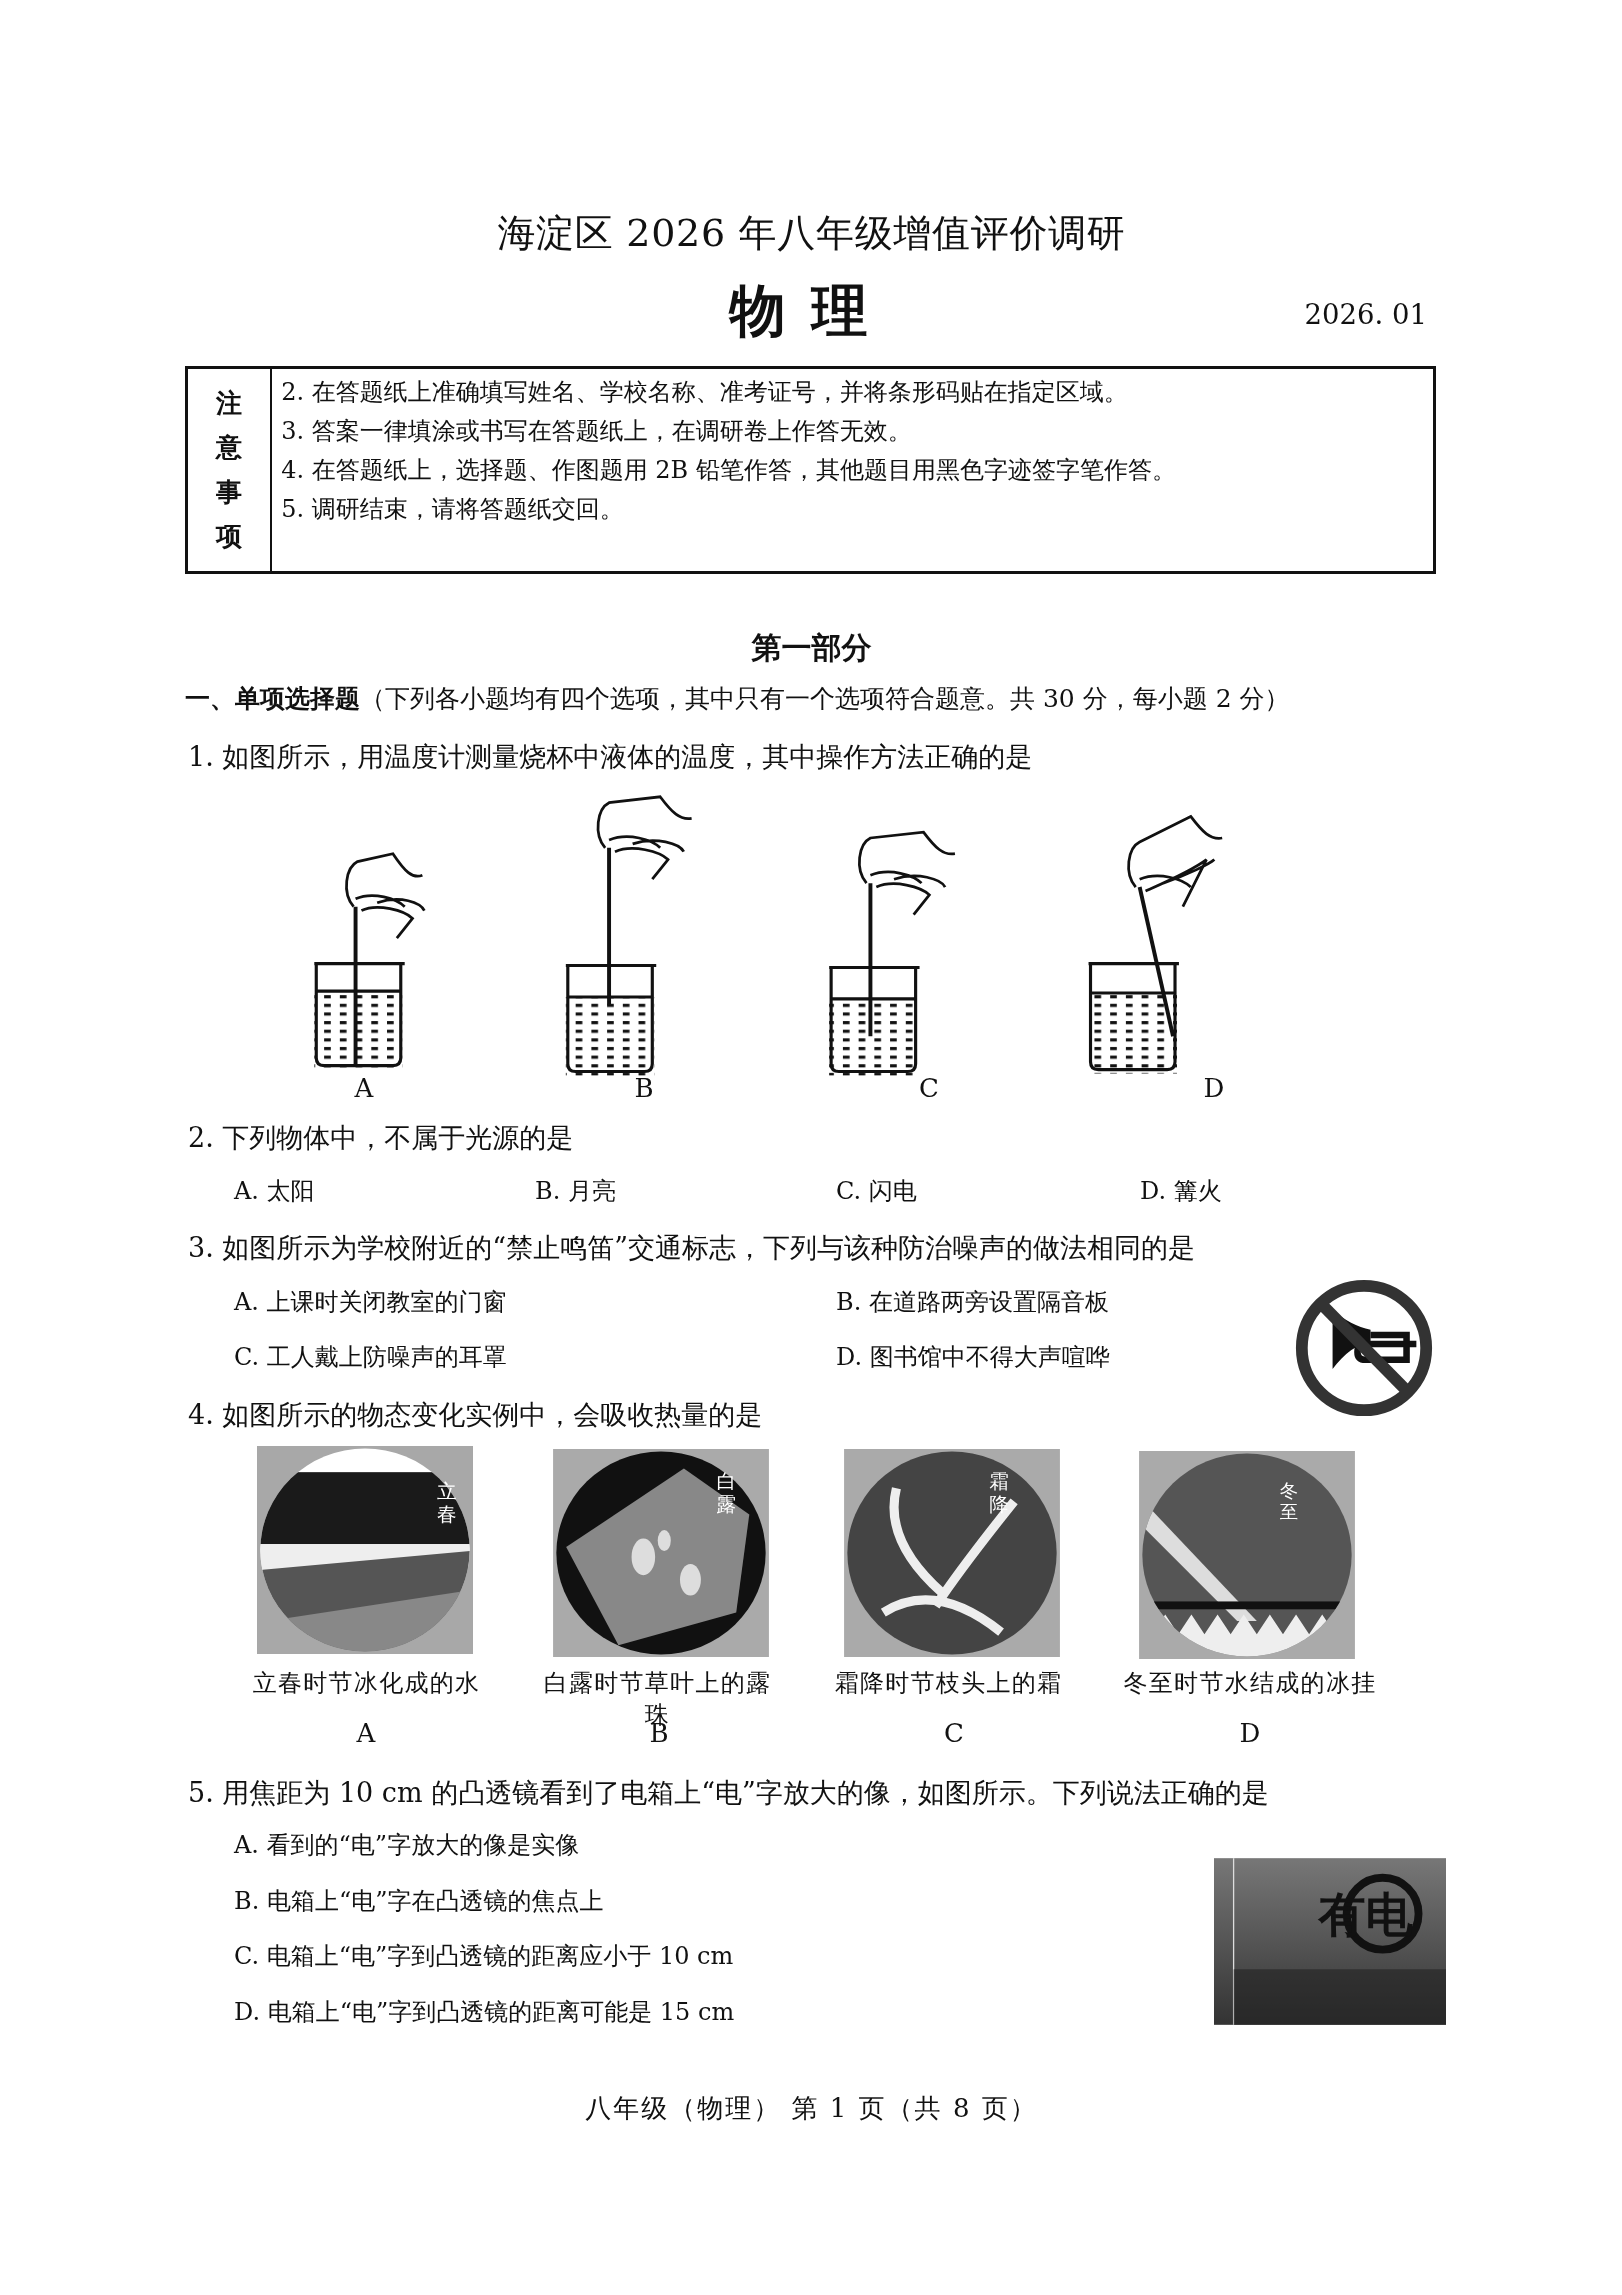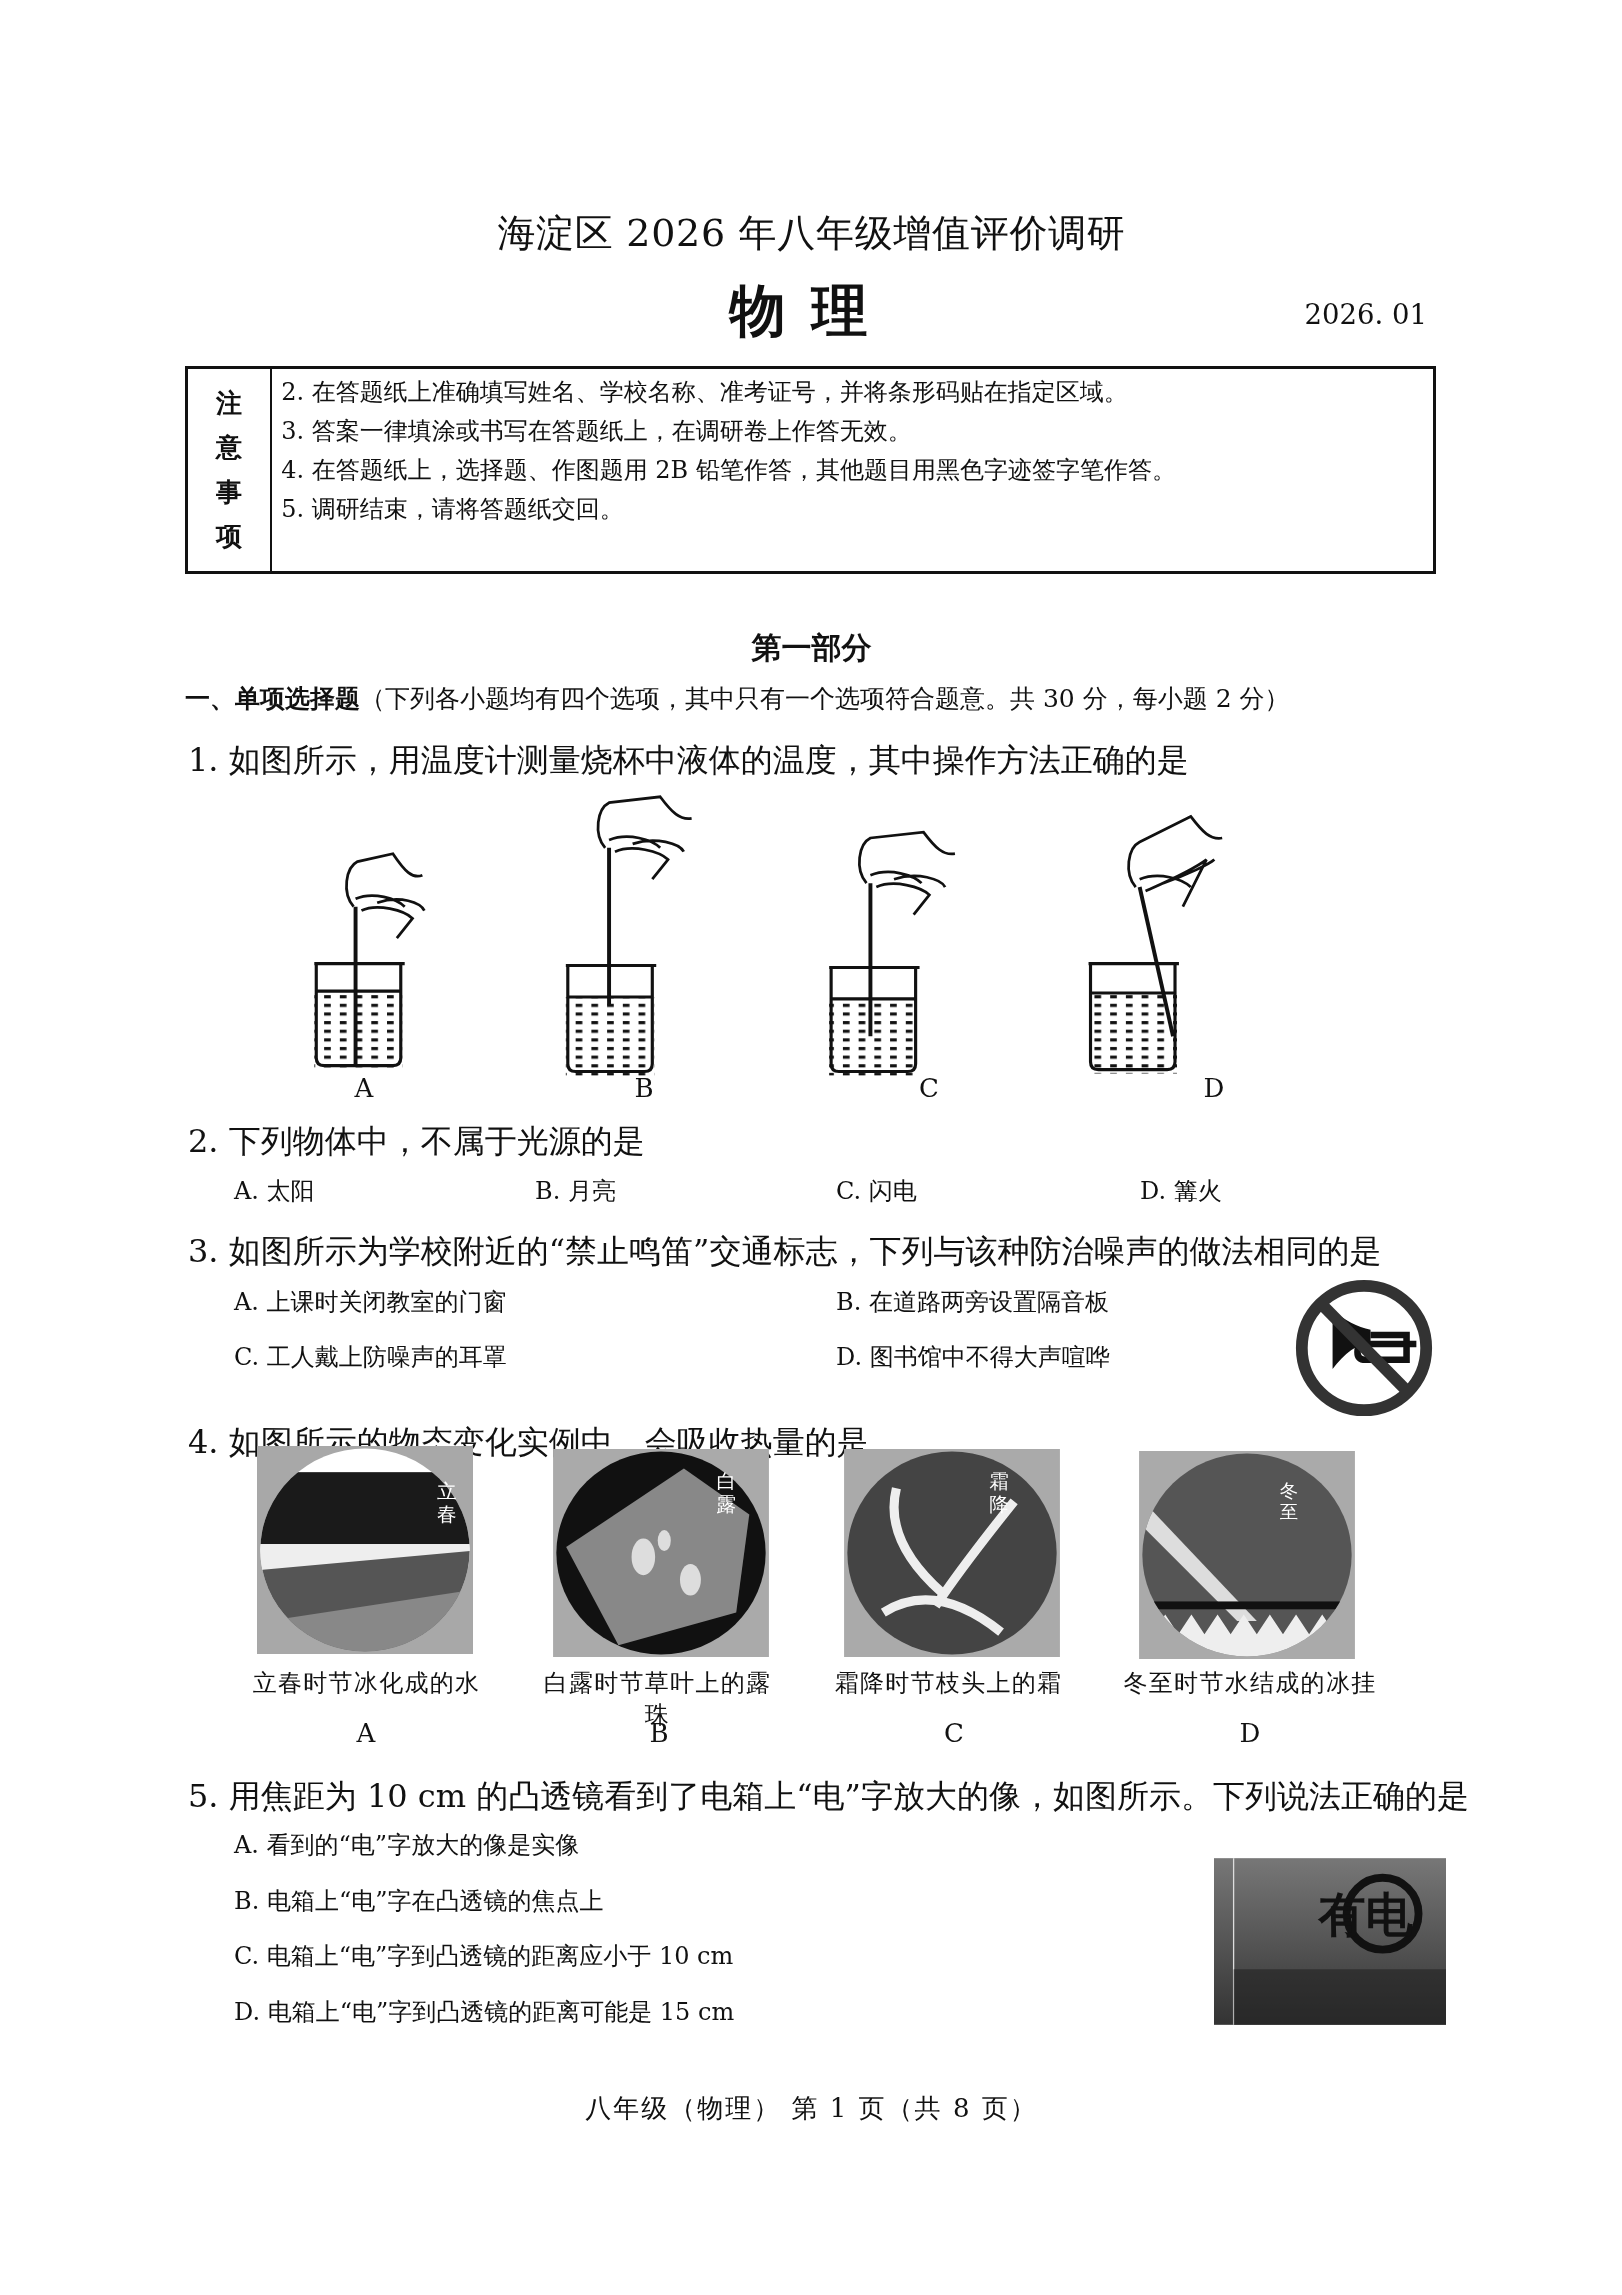--- a/index.html
+++ b/index.html
@@ -8,21 +8,21 @@
   .abs { position:absolute; }
   .title { left:0; width:1623px; top:208px; text-align:center; font-size:38px; letter-spacing:0.7px; }
   .subject { left:0; width:1623px; top:274px; text-align:center; font-size:56px; font-weight:bold; letter-spacing:26px; }
   .date { right:196px; top:298px; font-size:27.5px; }
   .notice { left:185px; top:366px; width:1251px; height:208px; border:3.3px solid #111; border-top-width:3.9px; border-bottom-width:3.9px; box-sizing:border-box; display:flex; }
   .notice-head { width:84px; border-right:2.6px solid #111; display:flex; flex-direction:column; justify-content:space-around; align-items:center; padding:11.8px 0; box-sizing:border-box; font-size:26px; font-weight:bold; }
   .notice-list { flex:1; padding:3.9px 0 0 9.2px; font-size:24px; line-height:39px; }
   .part { left:0; width:1623px; top:628px; text-align:center; font-size:30px; font-weight:bold; }
   .sec { left:185px; top:682px; font-size:25px; }
   .sec b { font-weight:bold; }
-  .q { left:188px; font-size:32px; }
+  .q { left:188px; font-size:27px; }
   .opt { font-size:24px; }
   .fig-label { font-size:26px; text-align:center; width:52px; }
   .caption { font-size:24px; text-align:center; letter-spacing:1.3px; }
   .footer { left:0; width:1623px; top:2091px; text-align:center; font-size:26px; letter-spacing:2px; }
 </style>
 </head>
 <body>
 
 <div class="abs title">海淀区 2026 年八年级增值评价调研</div>
 <div class="abs subject">物理</div>
@@ -178,21 +178,21 @@
 <div class="abs opt" style="left:836px;top:1286px;">B. 在道路两旁设置隔音板</div>
 <div class="abs opt" style="left:234px;top:1341px;">C. 工人戴上防噪声的耳罩</div>
 <div class="abs opt" style="left:836px;top:1341px;">D. 图书馆中不得大声喧哗</div>
 <svg class="abs" style="left:1292px;top:1276px;" width="144" height="144" viewBox="0 0 220 220">
   <circle cx="110" cy="110" r="95" fill="none" stroke="#333" stroke-width="18"></circle>
   <path d="M62 52 L62 142 C80 118 100 104 120 100 L120 82 C100 78 80 68 62 52 Z" fill="#111"></path>
   <path d="M120 90 H175 V104 H190 M175 104 V128 H112 Q100 128 100 116 Q100 104 112 104 H175" stroke="#111" stroke-width="10" fill="none"></path>
   <line x1="42" y1="40" x2="180" y2="180" stroke="#333" stroke-width="18"></line>
 </svg>
 
-<div class="abs q" style="top:1397px;margin-top:24px;">4. 如图所示的物态变化实例中，会吸收热量的是</div>
+<div class="abs q" style="top:1397px;">4. 如图所示的物态变化实例中，会吸收热量的是</div>
 <div class="abs" style="left:257px;top:1446px;width:216px;height:208px;background:#9a9a9a;">
   <svg width="216" height="208" viewBox="0 0 330 318">
     <rect width="330" height="318" fill="#a8a8a8"></rect>
     <ellipse cx="165" cy="159" rx="160" ry="155" fill="#fff"></ellipse>
     <clipPath id="ca">
         <ellipse cx="165" cy="159" rx="160" ry="155"></ellipse>
       </clipPath>
     <g clip-path="url(#ca)">
       <rect x="0" y="40" width="330" height="110" fill="#1a1a1a"></rect>
       <rect x="0" y="150" width="330" height="40" fill="#eee"></rect>

